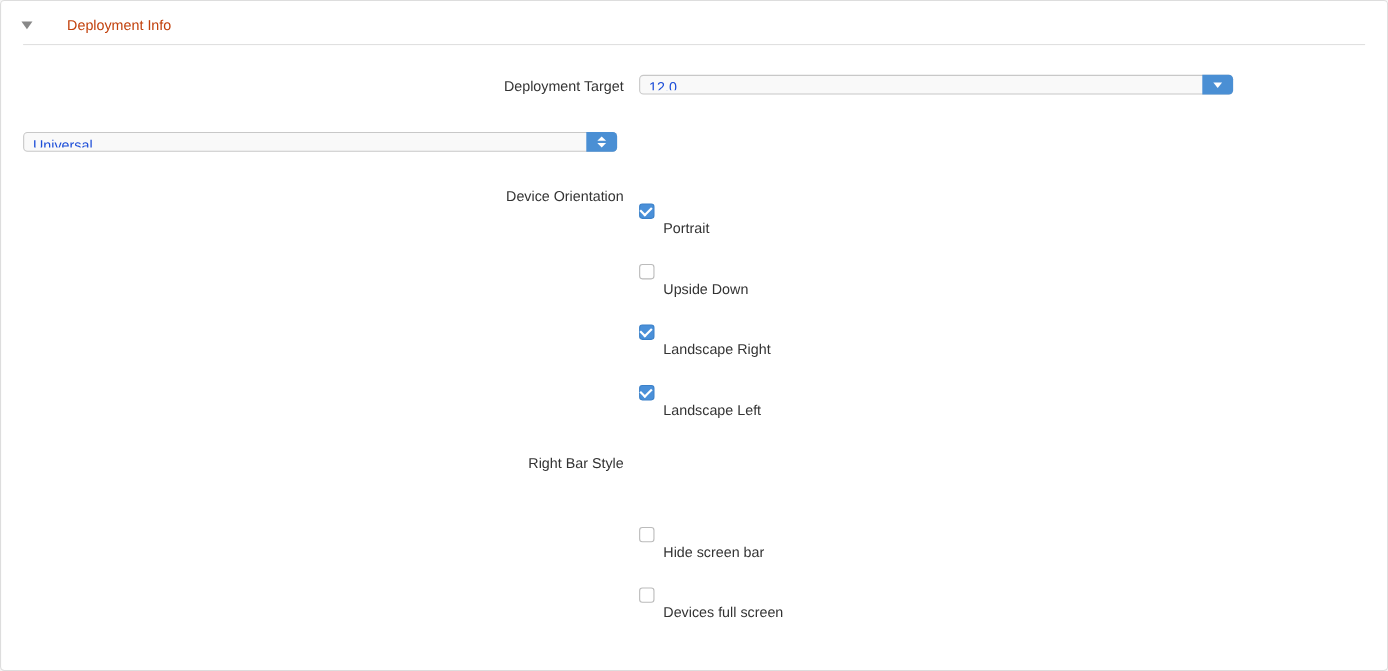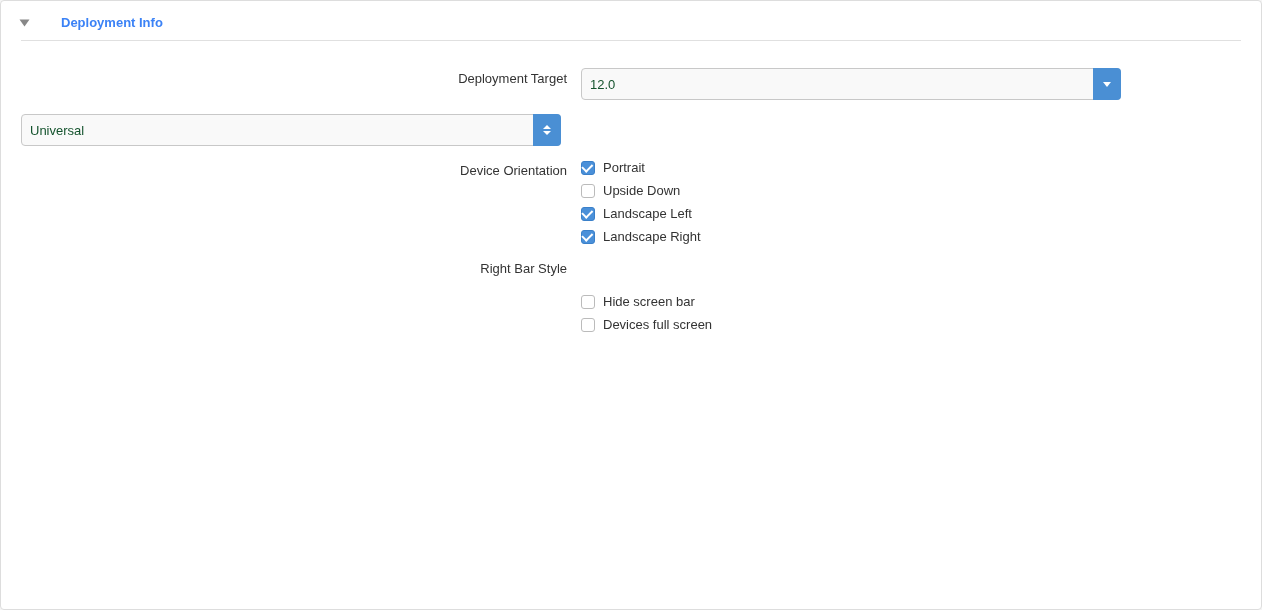--- a/index.html
+++ b/index.html
@@ -35,29 +35,29 @@
       border-left: 7px solid #888;
       border-top: 5px solid transparent;
       border-bottom: 5px solid transparent;
       transform: rotate(90deg);
       display: inline-block;
       flex-shrink: 0;
     }
 
     .section-title {
       font-size: 13px;
-      font-weight: 700;
-      color: #3b82f6;
+      font-weight: 400;
+      color: #c2410c;
       padding-left: 25px;
     }
 
     .form-rows {
       display: flex;
       flex-direction: column;
-      gap: 0;
+      gap: 16px;
     }
 
     .form-row {
       display: flex;
       align-items: flex-start;
       padding: 7px 0;
       position: relative;
     }
 
     .form-label {
@@ -84,22 +84,22 @@
 
     .select-box {
       width: 100%;
       appearance: none;
       -webkit-appearance: none;
       border: 1px solid #c8c8c8;
       border-radius: 4px;
       background: #f9f9f9;
       padding: 3px 32px 3px 8px;
       font-size: 13px;
-      color: #14532d;
-      height: 32px;
+      color: #1d4ed8;
+      height: 18px;
       cursor: pointer;
       outline: none;
     }
 
     .select-arrow {
       position: absolute;
       right: 0;
       top: 0;
       bottom: 0;
       width: 28px;
@@ -211,20 +211,21 @@
       width: 8px;
       height: 5px;
       border-left: 2px solid #fff;
       border-bottom: 2px solid #fff;
       transform: rotate(-45deg) translateY(-1px);
     }
 
     .checkbox-label {
       font-size: 13px;
       color: #333;
+      margin-top: 32px;
     }
 
     
     .red-arrow {
       position: absolute;
       left: 120px;
       top: -4px;
       pointer-events: none;
     }
 
@@ -282,26 +283,26 @@
             <span class="checkbox-label">Portrait</span>
           </label>
 
           <label class="checkbox-item">
             <div class="checkbox-box"></div>
             <span class="checkbox-label">Upside Down</span>
           </label>
 
           <label class="checkbox-item">
             <div class="checkbox-box checked"></div>
+            <span class="checkbox-label">Landscape Right</span>
+          </label>
+
+          <label class="checkbox-item">
+            <div class="checkbox-box checked"></div>
             <span class="checkbox-label">Landscape Left</span>
-          </label>
-
-          <label class="checkbox-item">
-            <div class="checkbox-box checked"></div>
-            <span class="checkbox-label">Landscape Right</span>
           </label>
 
         </div>
       </div>
     </div>
 
     <div class="form-row">
       <div class="form-label">Right Bar Style</div>
     </div>
 

